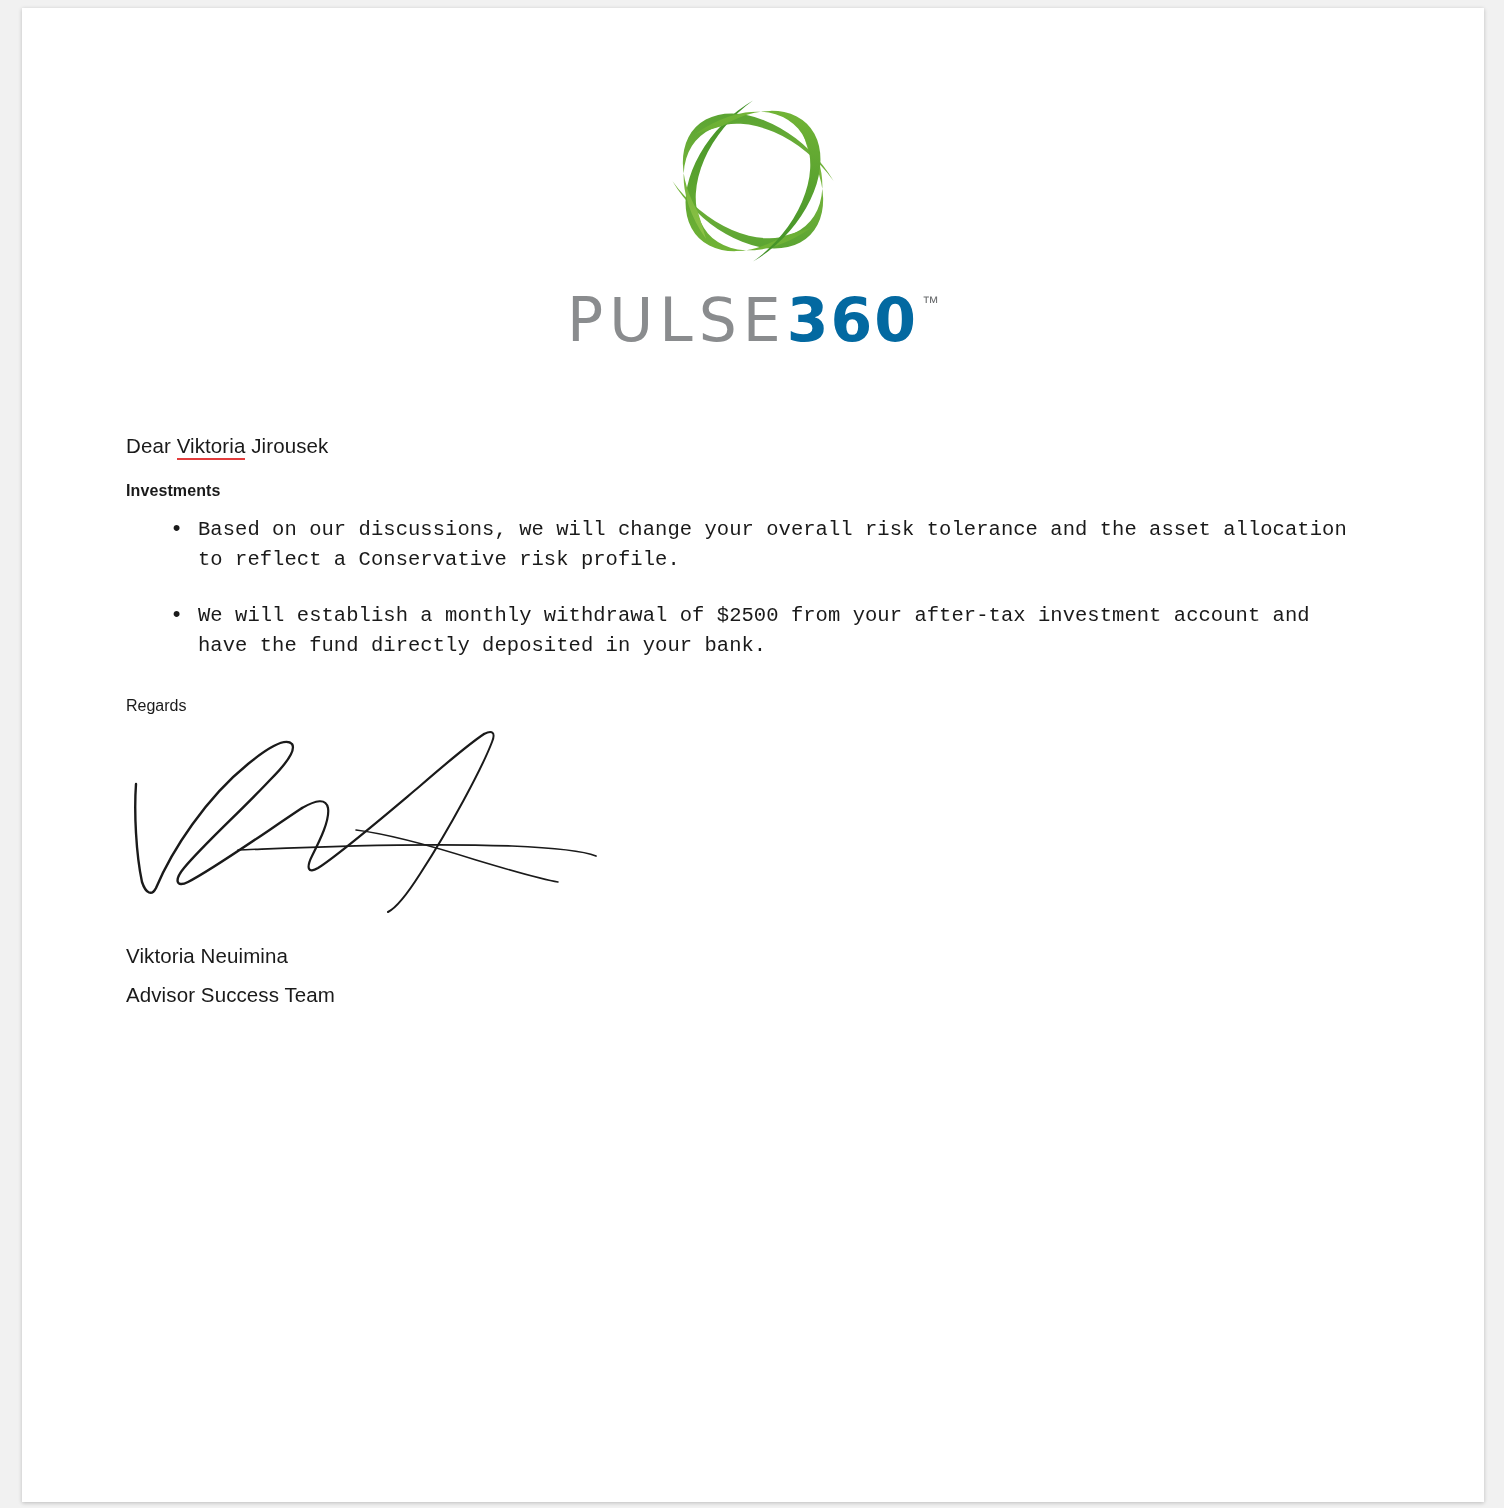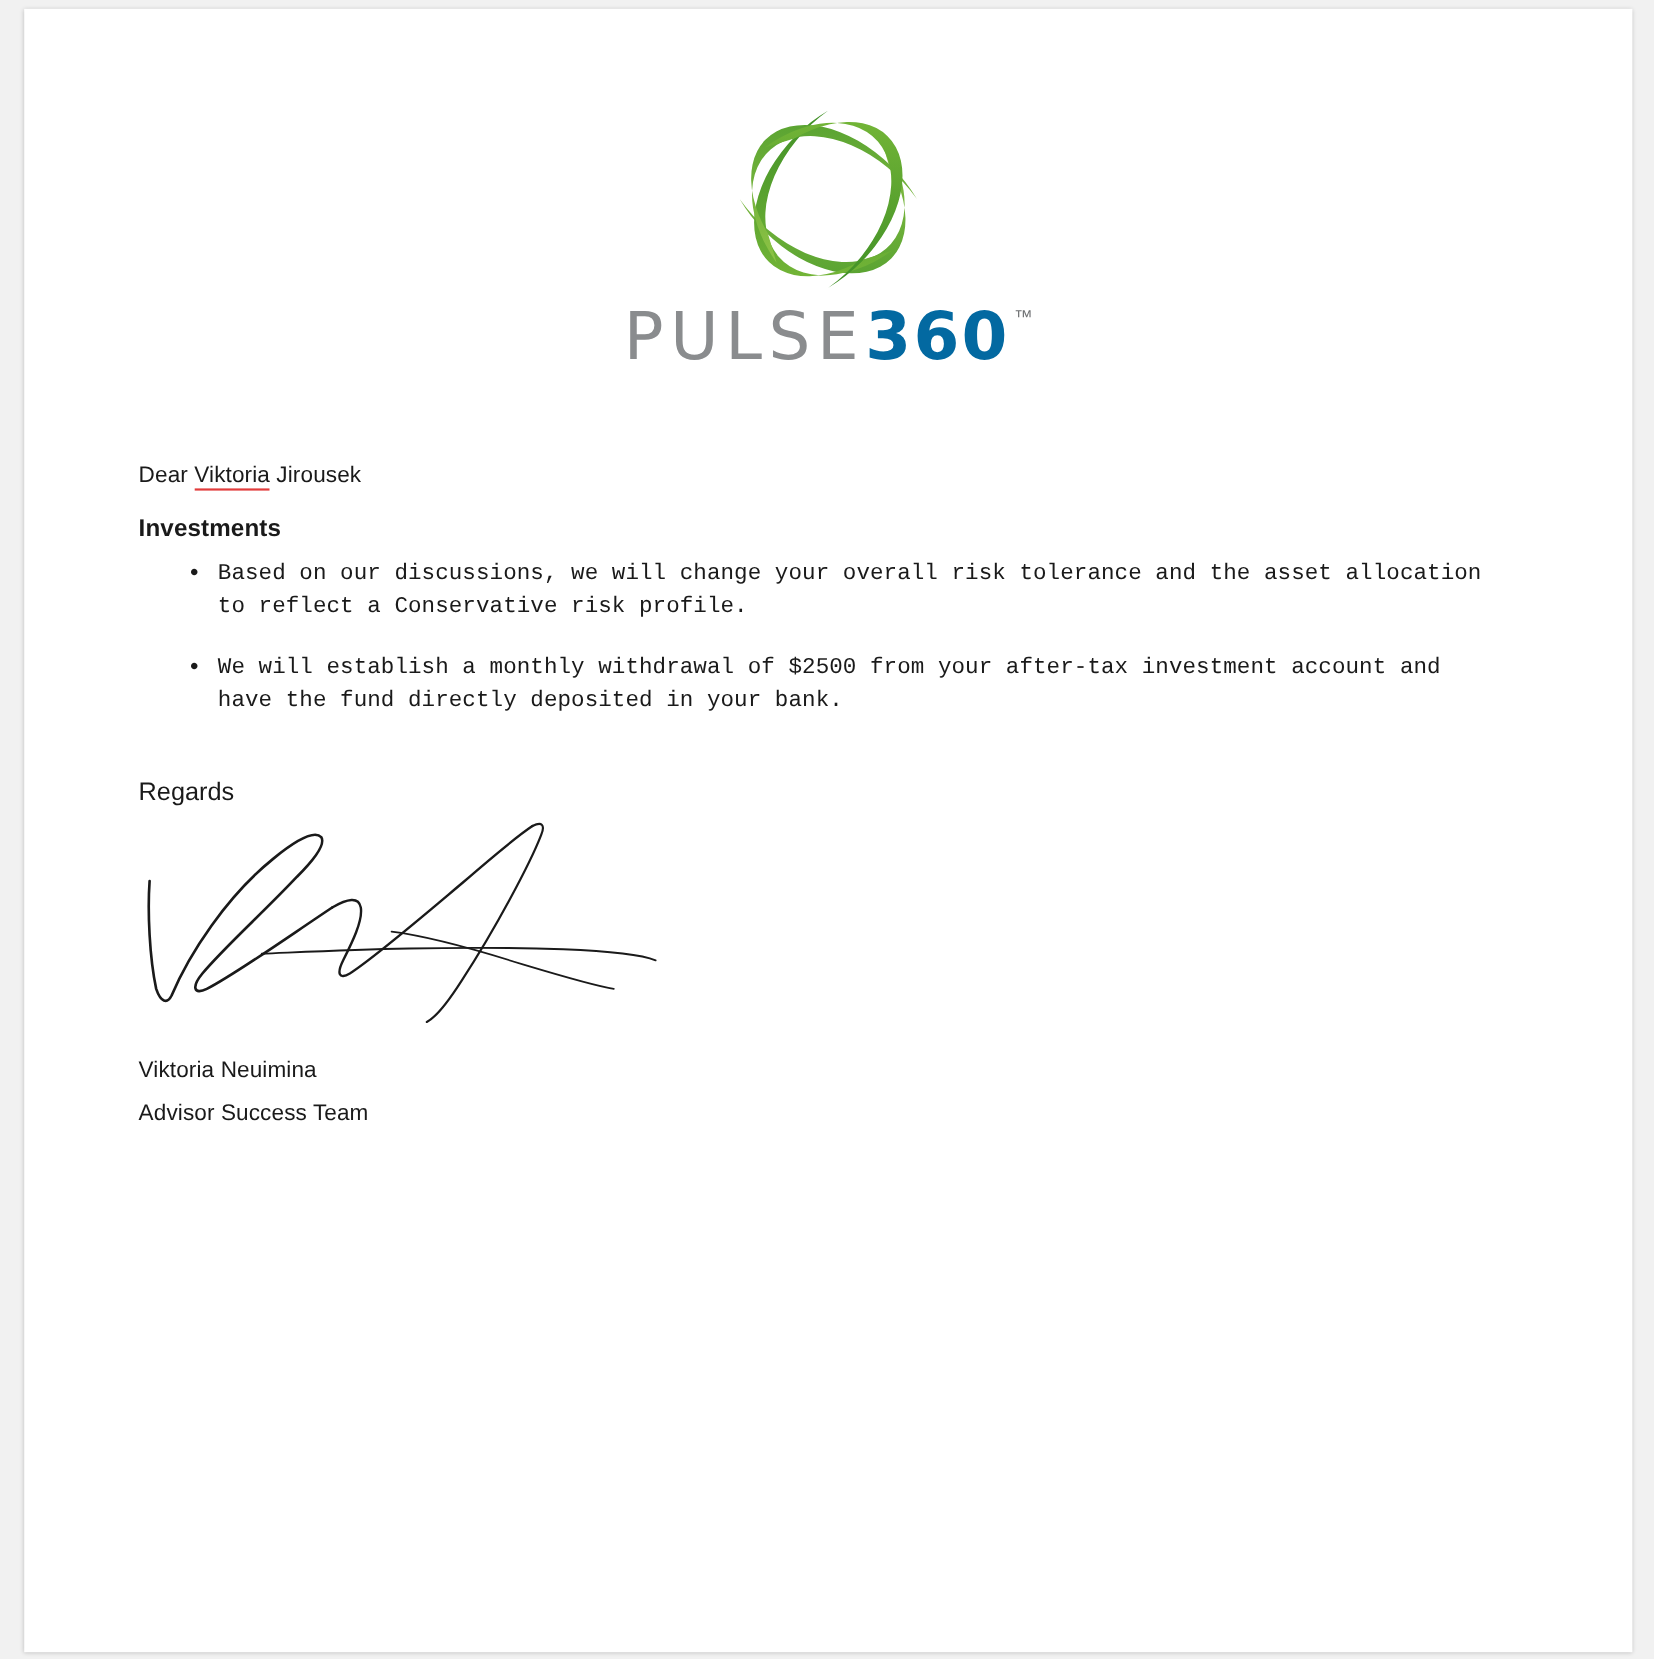--- a/index.html
+++ b/index.html
@@ -31,20 +31,21 @@
     display: flex;
     flex-direction: column;
     align-items: center;
   }
   .logo-mark {
     width: 190px;
     height: 190px;
     display: block;
   }
   .logo-wordmark {
+    margin-top: 14px;
     display: flex;
     align-items: flex-start;
     justify-content: center;
   }
   .wm-pulse {
     font-family: "DejaVu Sans", sans-serif;
     font-size: 60px;
     letter-spacing: 6px;
     color: #8a8c8e;
     font-weight: 400;
@@ -83,21 +84,21 @@
     border-bottom: 2.5px solid #e23c3c;
     padding-bottom: 1px;
   }
   .intro {
     margin-top: 56px;
     font-size: 20.5px;
     letter-spacing: 0.1px;
   }
   .section-heading {
     margin-top: 26px;
-    font-size: 22px;
+    font-size: 16px;
     font-weight: 700;
     letter-spacing: 0.1px;
   }
   ul.bullets {
     margin: 16px 0 16px 0;
     padding-left: 72px;
     list-style: none;
     font-family: Liberation Mono, monospace;
   }
   ul.bullets li {
@@ -110,22 +111,22 @@
   }
   ul.bullets li::before {
     content: "\2022";
     position: absolute;
     left: -28px;
     top: -1px;
     font-size: 22px;
     color: #1a1a1a;
   }
   .regards {
-    margin-top: 54px;
-    font-size: 23px;
+    margin-top: 36px;
+    font-size: 16px;
   }
   .signature {
     margin-top: 8px;
     margin-left: -6px;
     width: 520px;
     height: 210px;
     display: block;
   }
   .signoff {
     margin-top: 4px;

